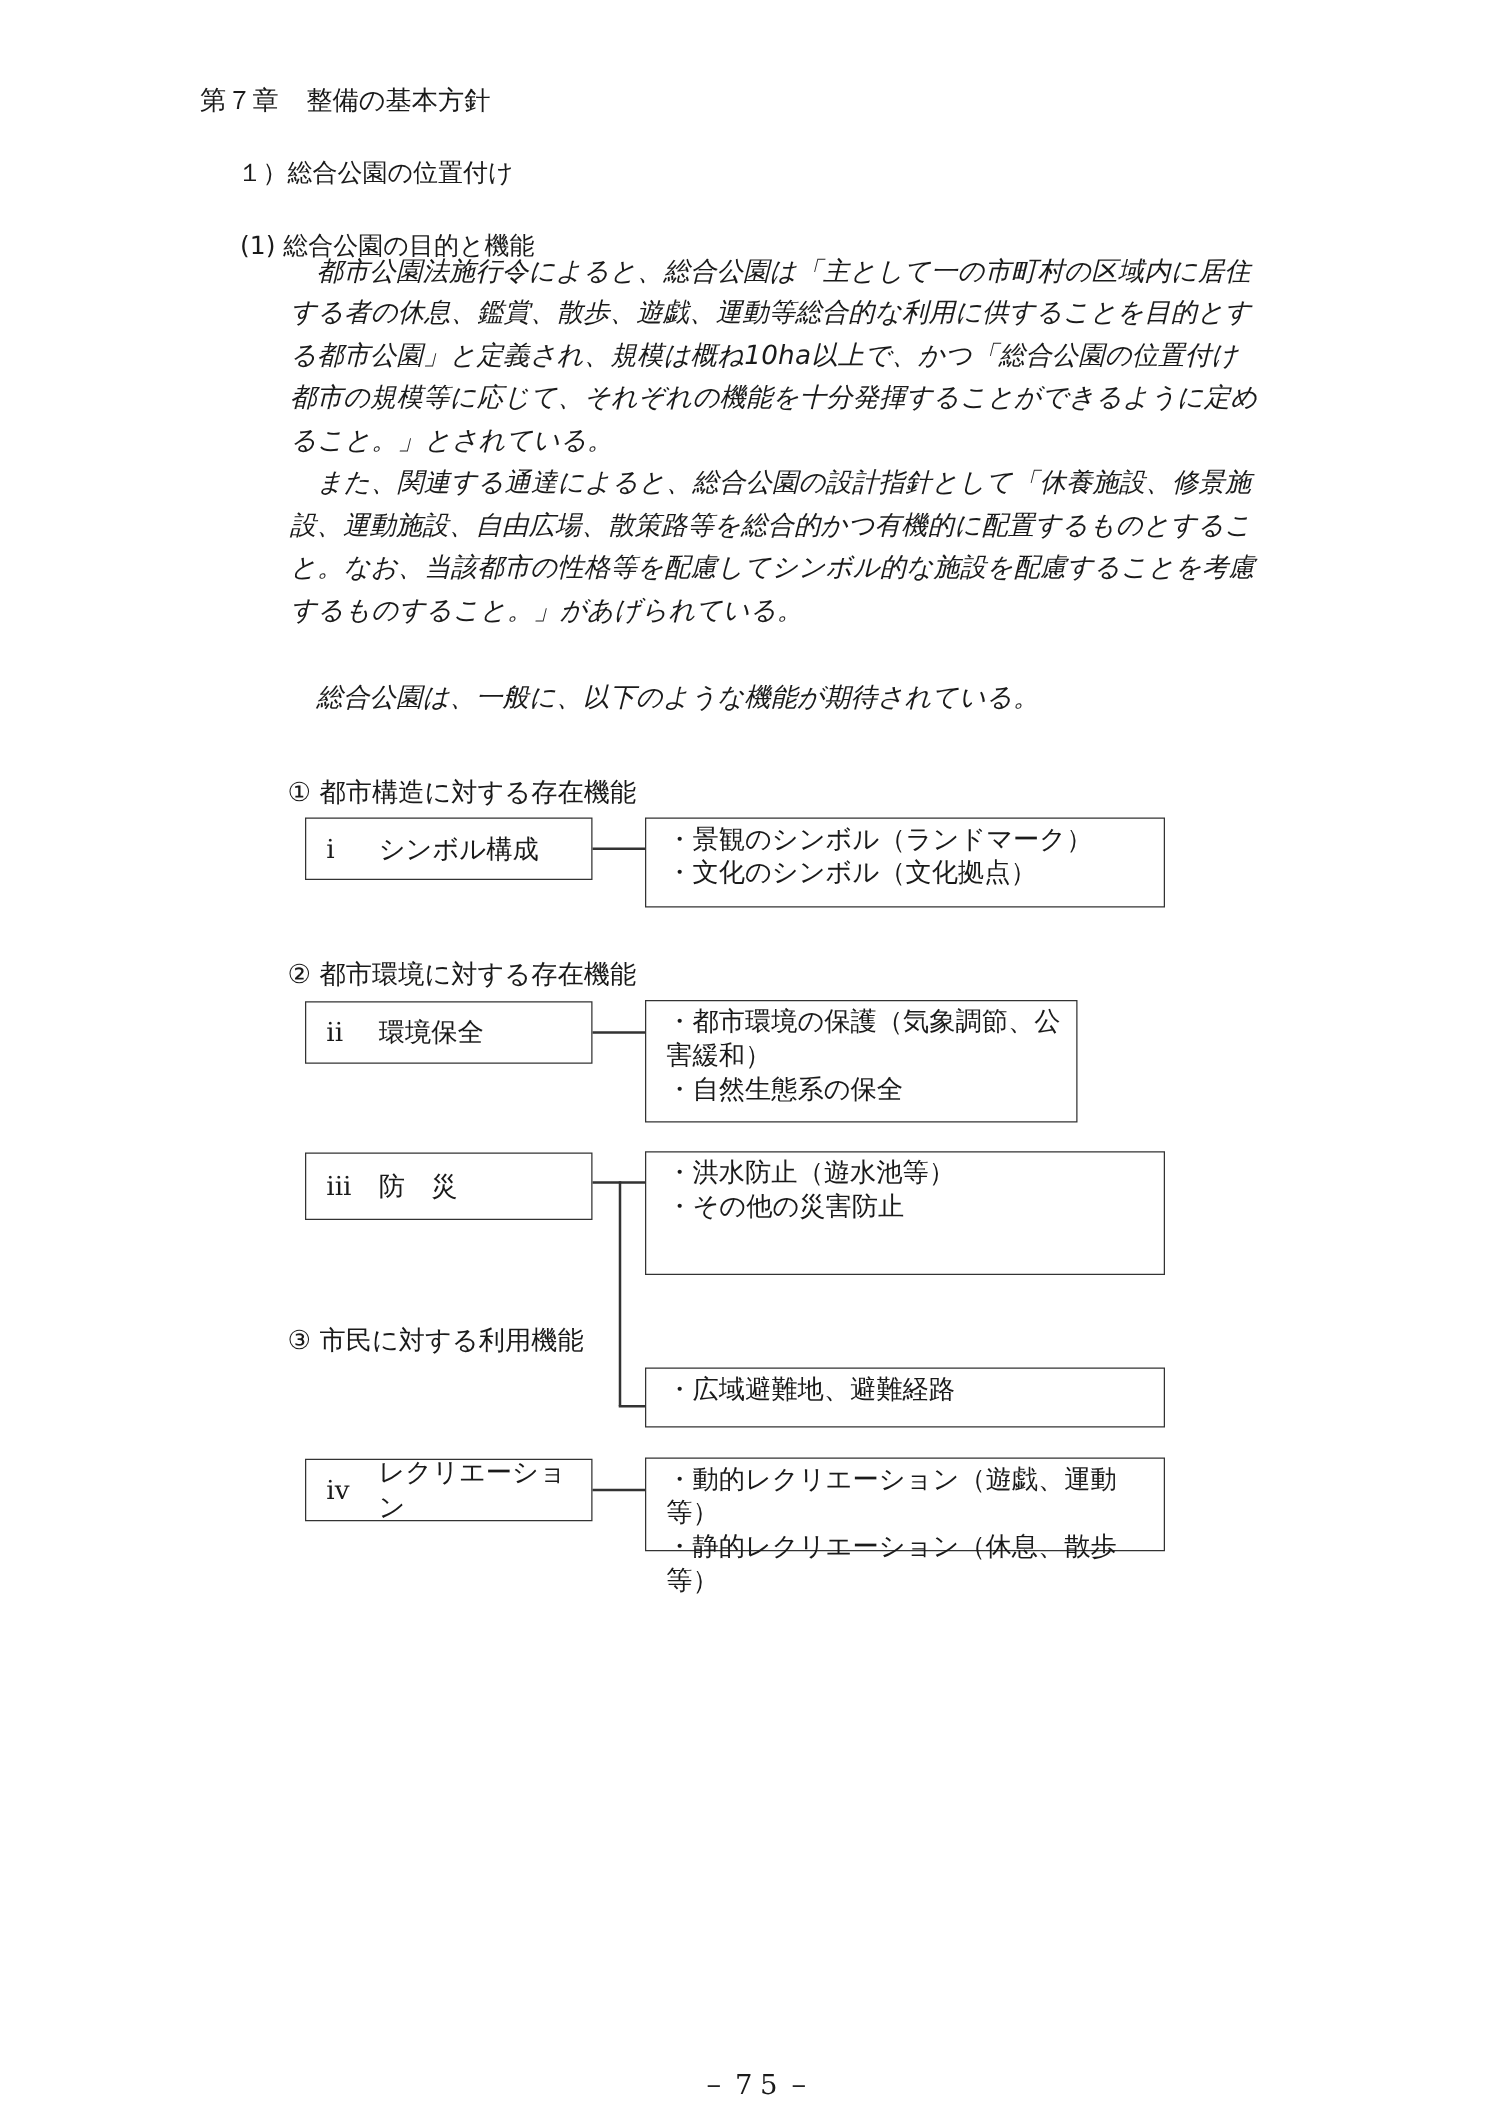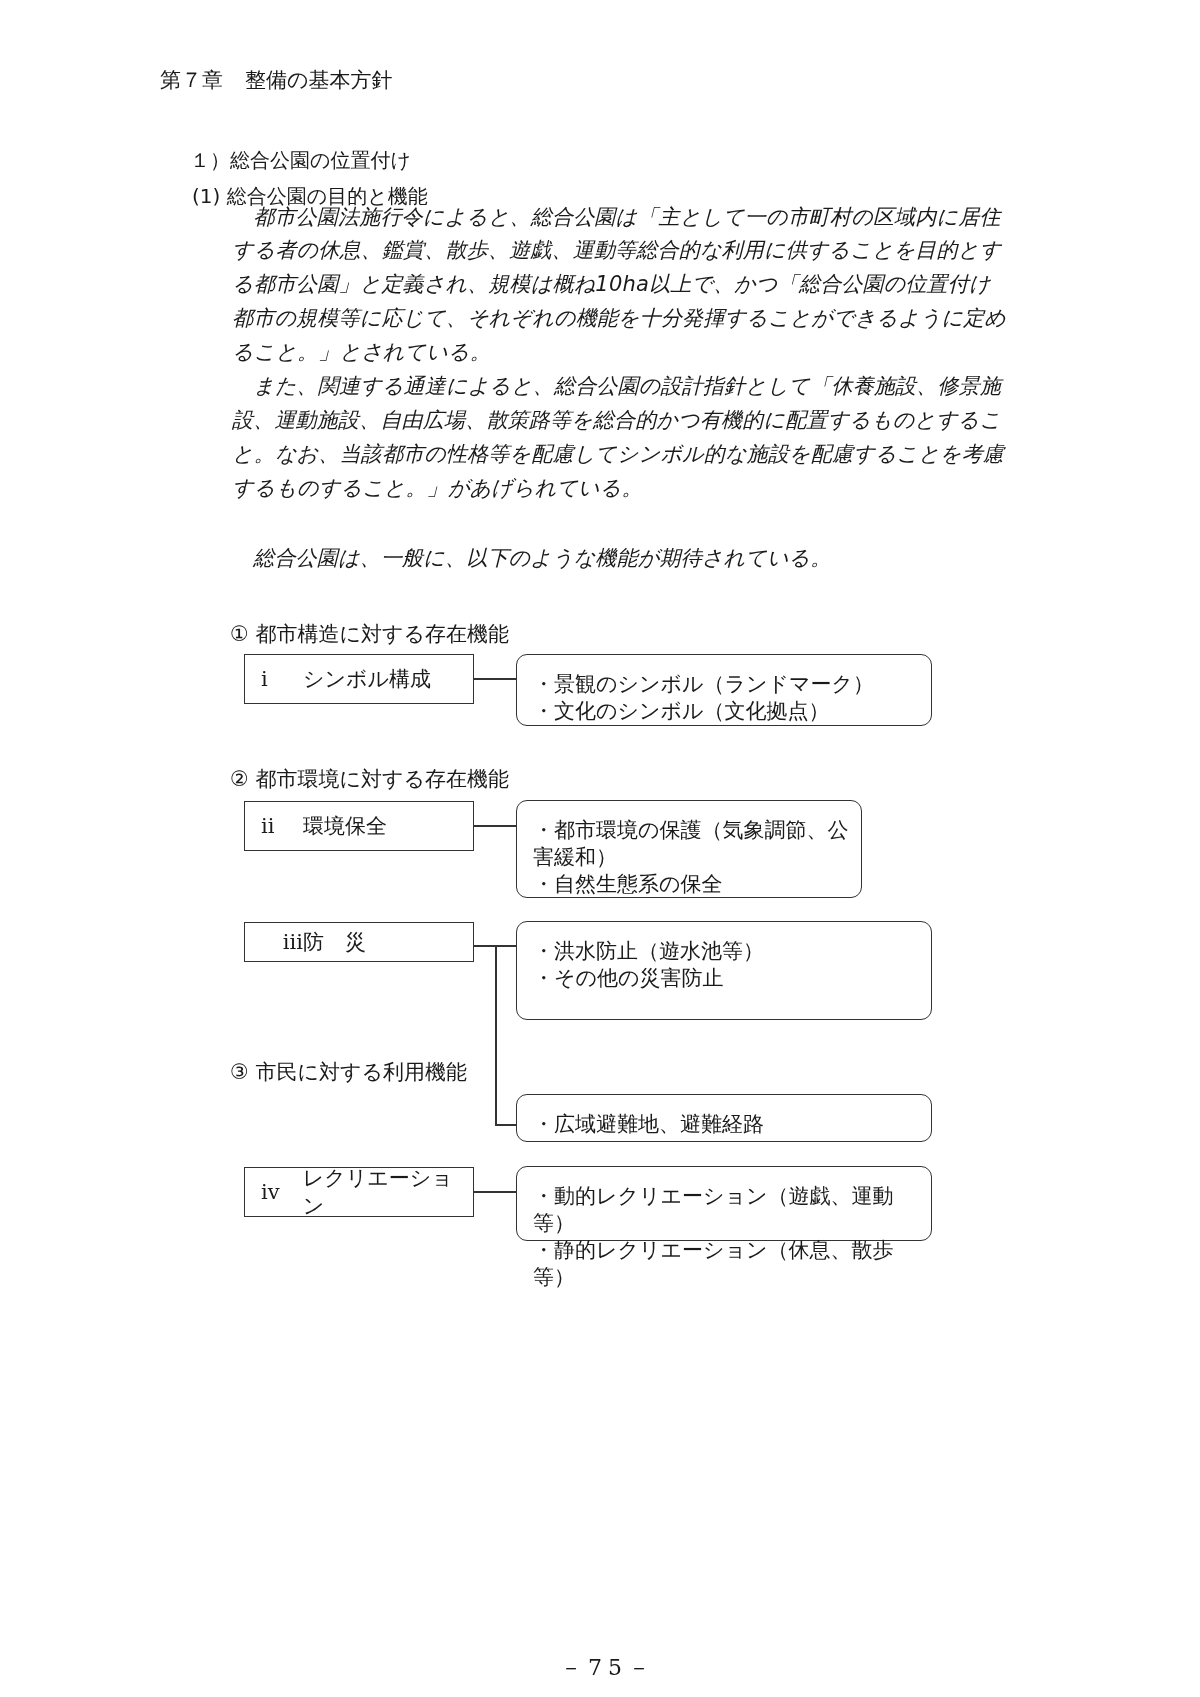--- a/index.html
+++ b/index.html
@@ -1,28 +1,28 @@
 <!DOCTYPE html>
 <html><head>
   <meta charset="utf-8">
   <style>
     html, body { margin: 0; padding: 0; background: #ffffff; }
     body { width: 1200px; height: 1697px; position: relative; overflow: hidden;
       font-family: "DejaVu Sans", "Liberation Sans", sans-serif; color: #1a1a1a; }
     .abs { position: absolute; white-space: nowrap; }
     .chapter { left: 160px; top: 66px; font-size: 21px; }
     .chapter .num { margin-right: 22px; }
-    .section { left: 190px; top: 147px; font-size: 20px; }
+    .section { left: 190px; top: 125px; font-size: 20px; }
     .subsection { left: 192px; top: 183px; font-size: 20px; }
     .para-line { left: 232px; font-size: 21px; letter-spacing: 0.2px; font-style: italic; }
     .cat { left: 230px; font-size: 21px; }
     .box { position: absolute; border: 1.6px solid #333; box-sizing: border-box; background: #fff; }
     .lbox { font-size: 21px; padding-left: 16px; display: flex; align-items: center; }
     .lbox .roman { font-family: "DejaVu Serif", "Liberation Serif", serif; width: 42px; display: inline-block; }
-    .rbox { font-size: 21px; padding: 16px 0 0 16px; line-height: 27px; border-radius: 11px; }
+    .rbox { font-size: 21px; padding: 3px 0 0 16px; line-height: 27px; }
     .line { position: absolute; background: #333; }
     .pagenum { left: 560px; top: 1653px; font-size: 22px; letter-spacing: 6px; font-family: "DejaVu Serif", "Liberation Serif", serif; }
   </style>
 </head>
 <body>
 
 <div class="abs chapter">
   <span class="num">第７章</span><span>整備の基本方針</span>
 </div>
 <div class="abs section">１）総合公園の位置付け</div>
@@ -58,21 +58,21 @@
 <div class="box lbox" style="left:244px; top:801px; width:230px; height:50px;">
   <span class="roman">ii</span>
   <span>環境保全</span>
 </div>
 <div class="line" style="left:474px; top:825px; width:42px; height:1.6px;"></div>
 <div class="box rbox" style="left:516px; top:800px; width:346px; height:98px;">
   <div>・都市環境の保護（気象調節、公害緩和）</div>
   <div>・自然生態系の保全</div>
 </div>
 
-<div class="box lbox" style="left:244px; top:922px; width:230px; height:40px;text-align:right;">
+<div class="box lbox" style="left:244px; top:922px; width:230px; height:54px;">
   <span class="roman">iii</span>
   <span>防　災</span>
 </div>
 <div class="line" style="left:474px; top:945px; width:42px; height:1.6px;"></div>
 <div class="line" style="left:495px; top:945px; width:1.6px; height:180px;"></div>
 <div class="line" style="left:495px; top:1124px; width:21px; height:1.6px;"></div>
 <div class="box rbox" style="left:516px; top:921px; width:416px; height:99px;">
   <div>・洪水防止（遊水池等）</div>
   <div>・その他の災害防止</div>
 </div>

